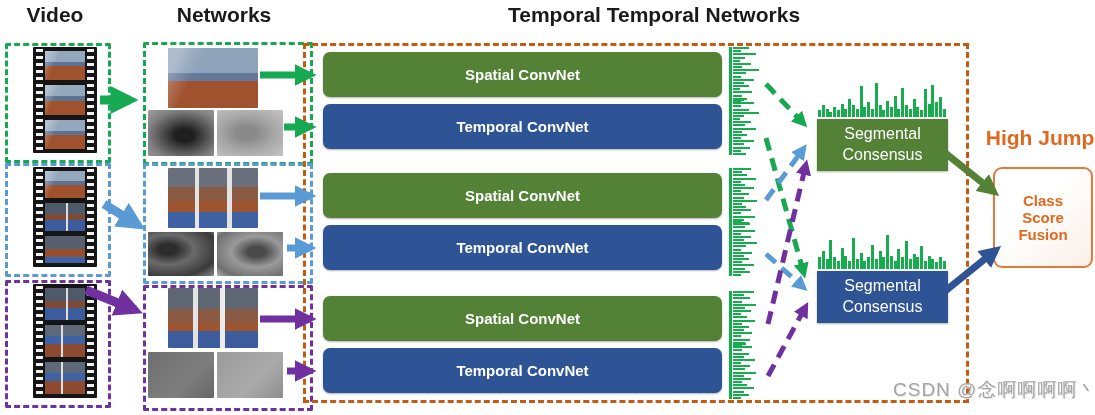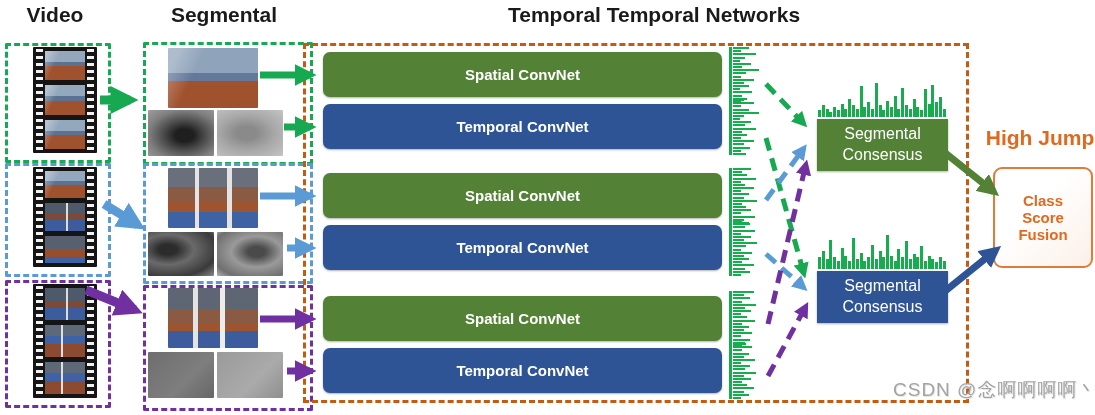--- a/index.html
+++ b/index.html
@@ -109,21 +109,21 @@
   .ah-g{fill:var(--segment-green);} .ah-b{fill:var(--segment-blue);}
   .ah-p{fill:var(--segment-purple);} .ah-o{fill:var(--spatial-convnet-green);}
   .ah-n{fill:var(--temporal-convnet-blue);}
 </style>
 </head>
 <body>
 
 <div id="canvas">
 
   <div class="hdr" style="left:5px;width:100px;">Video</div>
-  <div class="hdr" style="left:154px;width:140px;">Segmental</div>
+  <div class="hdr" style="left:154px;width:140px;">Networks</div>
   <div class="hdr" style="left:454px;width:400px;">Temporal Temporal Networks</div>
 
   <div class="seg-box seg-green" style="left:5px;top:43px;width:100px;height:114px;"></div>
   <div class="seg-box seg-blue" style="left:5px;top:163px;width:100px;height:108px;"></div>
   <div class="seg-box seg-purple" style="left:5px;top:280px;width:100px;height:122px;"></div>
 
   <div class="filmstrip" style="left:33px;top:47px;width:64px;height:106px;">
     <div class="holes l"></div>
     <div class="holes r"></div>
     <div class="frames">

